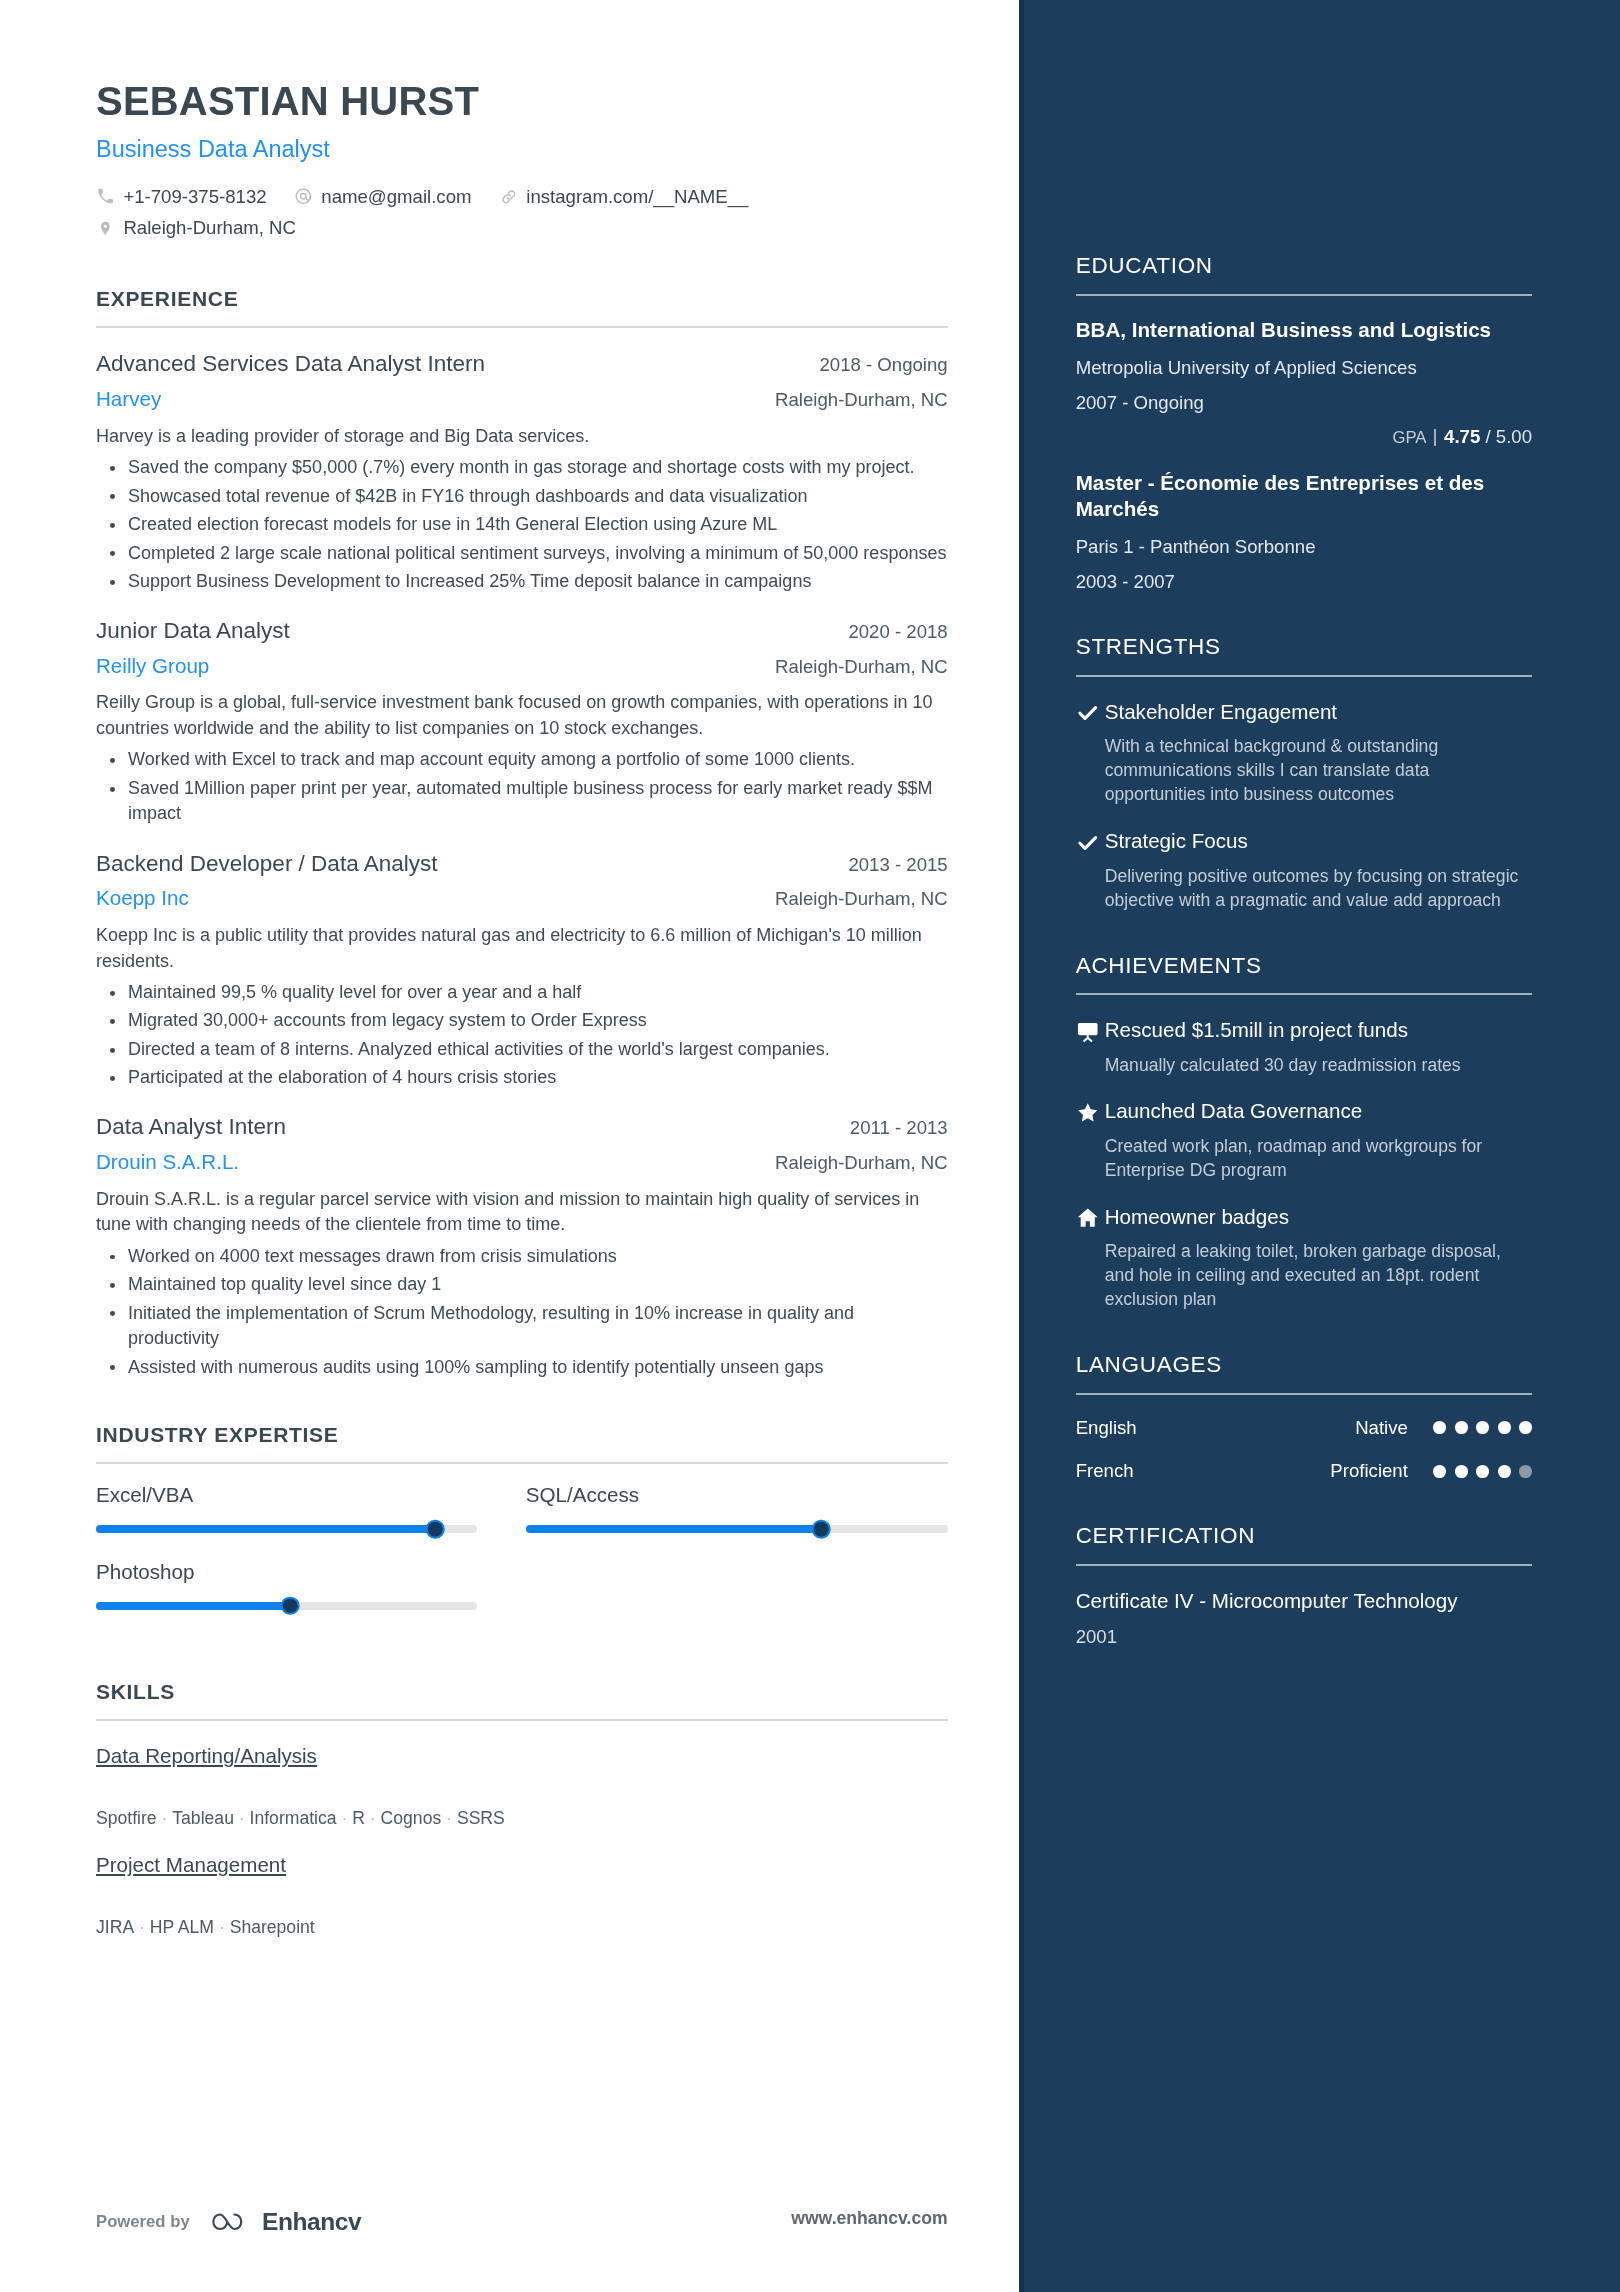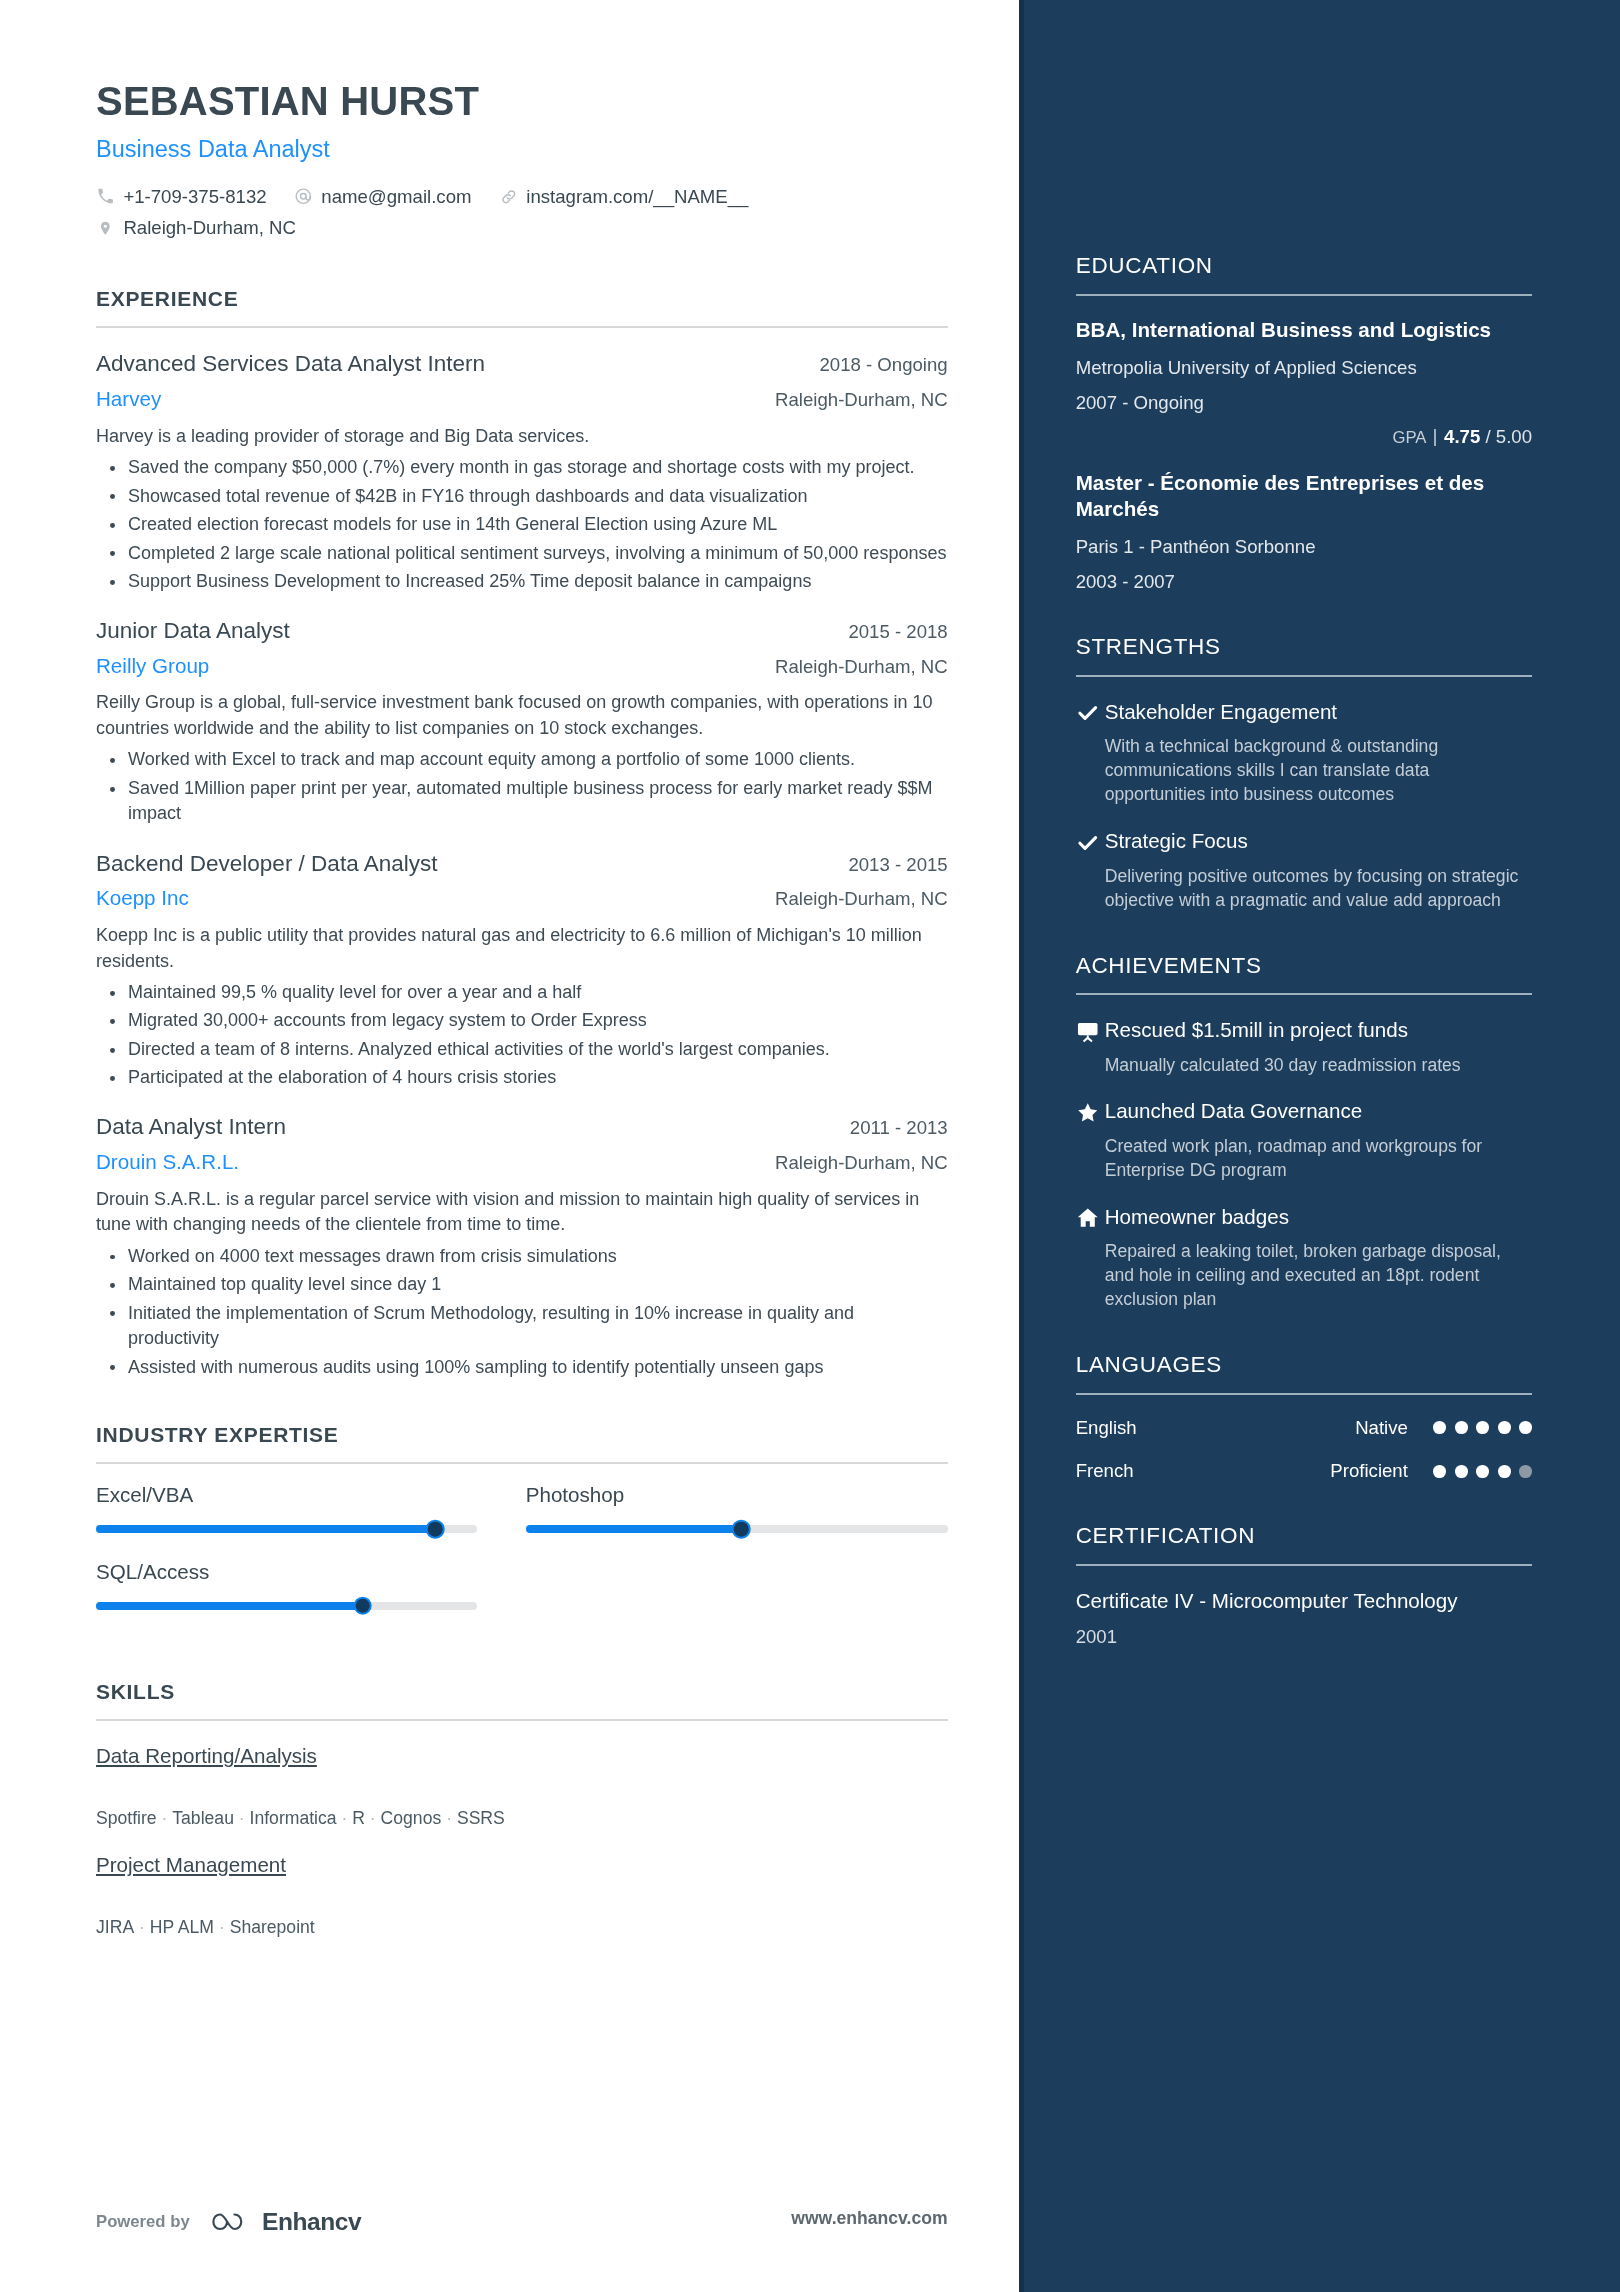--- a/index.html
+++ b/index.html
@@ -416,21 +416,21 @@
           <li>Showcased total revenue of $42B in FY16 through dashboards and data visualization</li>
           <li>Created election forecast models for use in 14th General Election using Azure ML</li>
           <li>Completed 2 large scale national political sentiment surveys, involving a minimum of 50,000 responses</li>
           <li>Support Business Development to Increased 25% Time deposit balance in campaigns</li>
         </ul>
       </div>
 
       <div class="job">
         <div class="job-row">
           <div class="job-pos">Junior Data Analyst</div>
-          <div class="job-date">2015 - 2018</div>
+          <div class="job-date">2020 - 2018</div>
         </div>
         <div class="job-row2">
           <div class="job-company">Reilly Group</div>
           <div class="job-loc">Raleigh-Durham, NC</div>
         </div>
         <div class="job-desc">Reilly Group is a global, full-service investment bank focused on growth companies, with operations in 10 countries worldwide and the ability to list companies on 10 stock exchanges.</div>
         <ul class="bullets">
           <li>Worked with Excel to track and map account equity among a portfolio of some 1000 clients.</li>
           <li>Saved 1Million paper print per year, automated multiple business process for early market ready $$M impact</li>
         </ul>
@@ -478,31 +478,31 @@
       <div class="sect-rule"></div>
       <div class="expertise-grid">
         <div class="exp-item">
           <div class="exp-label">Excel/VBA</div>
           <div class="slider">
             <div class="slider-fill" style="width: 89%;"></div>
             <div class="slider-knob" style="left: 89%;"></div>
           </div>
         </div>
         <div class="exp-item">
+          <div class="exp-label">SQL/Access</div>
+          <div class="slider">
+            <div class="slider-fill" style="width: 70%;"></div>
+            <div class="slider-knob" style="left: 70%;"></div>
+          </div>
+        </div>
+        <div class="exp-item">
           <div class="exp-label">Photoshop</div>
           <div class="slider">
             <div class="slider-fill" style="width: 51%;"></div>
             <div class="slider-knob" style="left: 51%;"></div>
-          </div>
-        </div>
-        <div class="exp-item">
-          <div class="exp-label">SQL/Access</div>
-          <div class="slider">
-            <div class="slider-fill" style="width: 70%;"></div>
-            <div class="slider-knob" style="left: 70%;"></div>
           </div>
         </div>
       </div>
     </div>
 
     <div class="sect">
       <div class="sect-title">SKILLS</div>
       <div class="sect-rule"></div>
       <div class="skill-group">
         <div class="skill-group-name">Data Reporting/Analysis</div>

